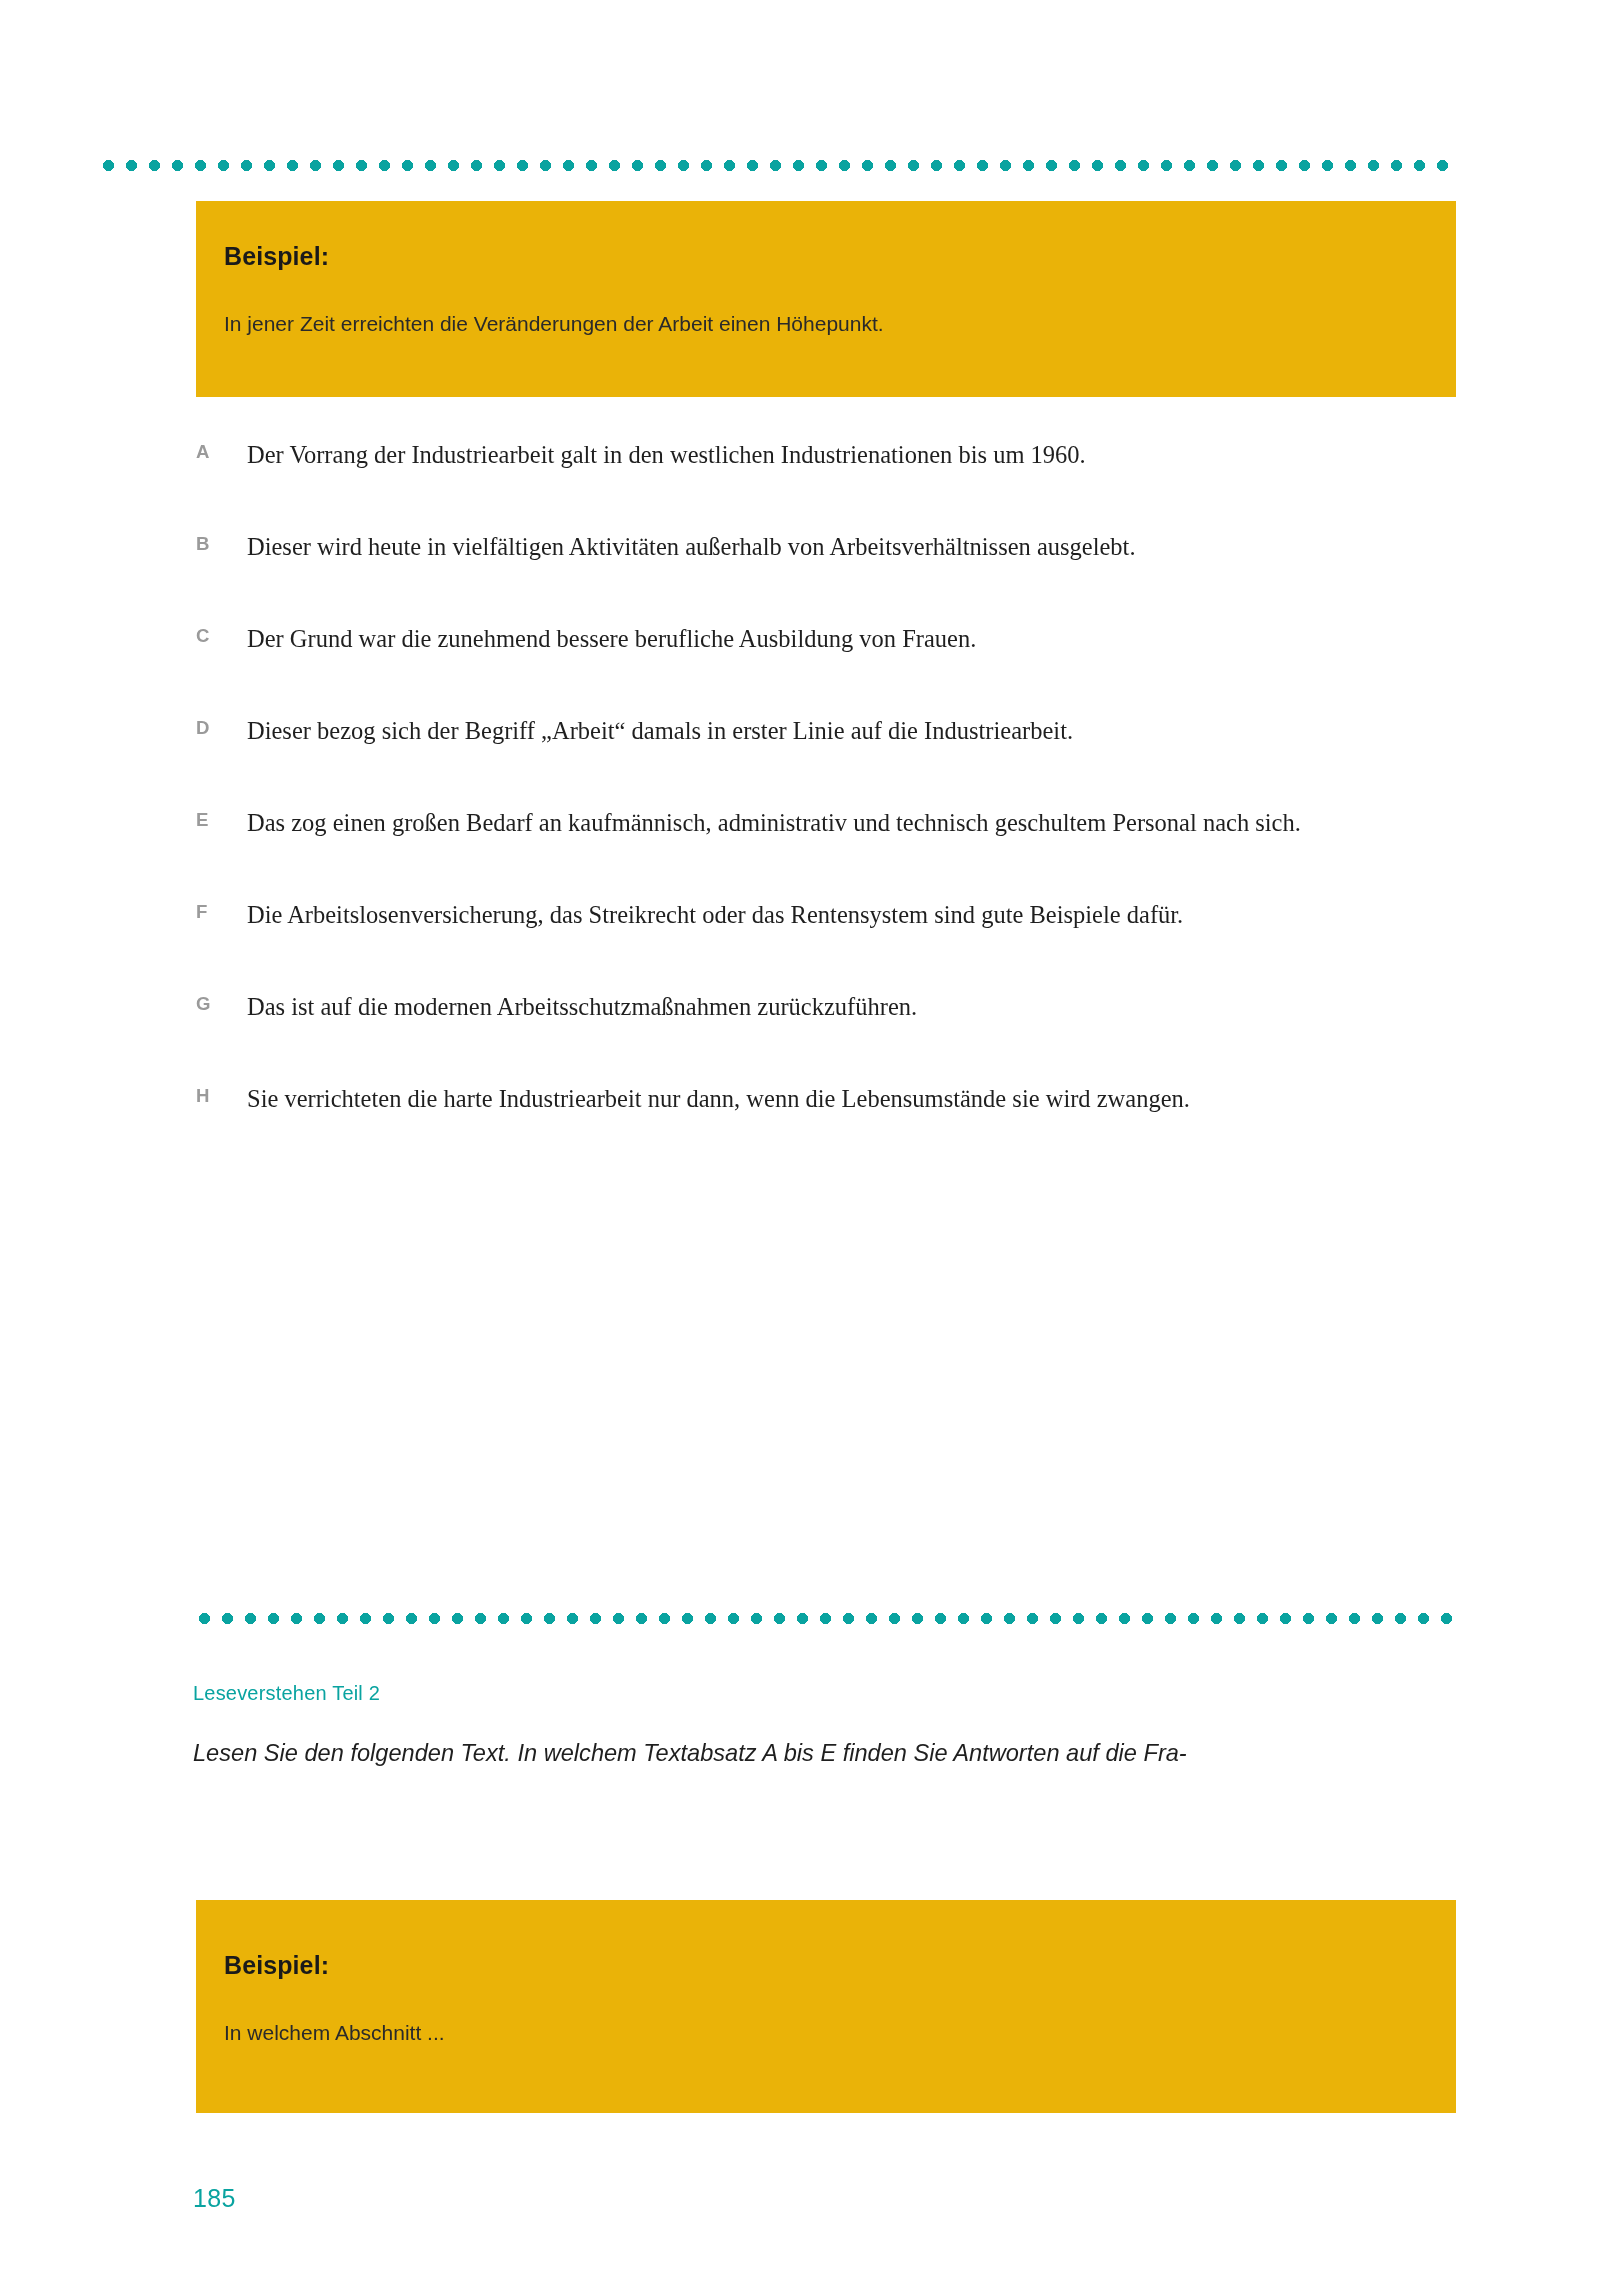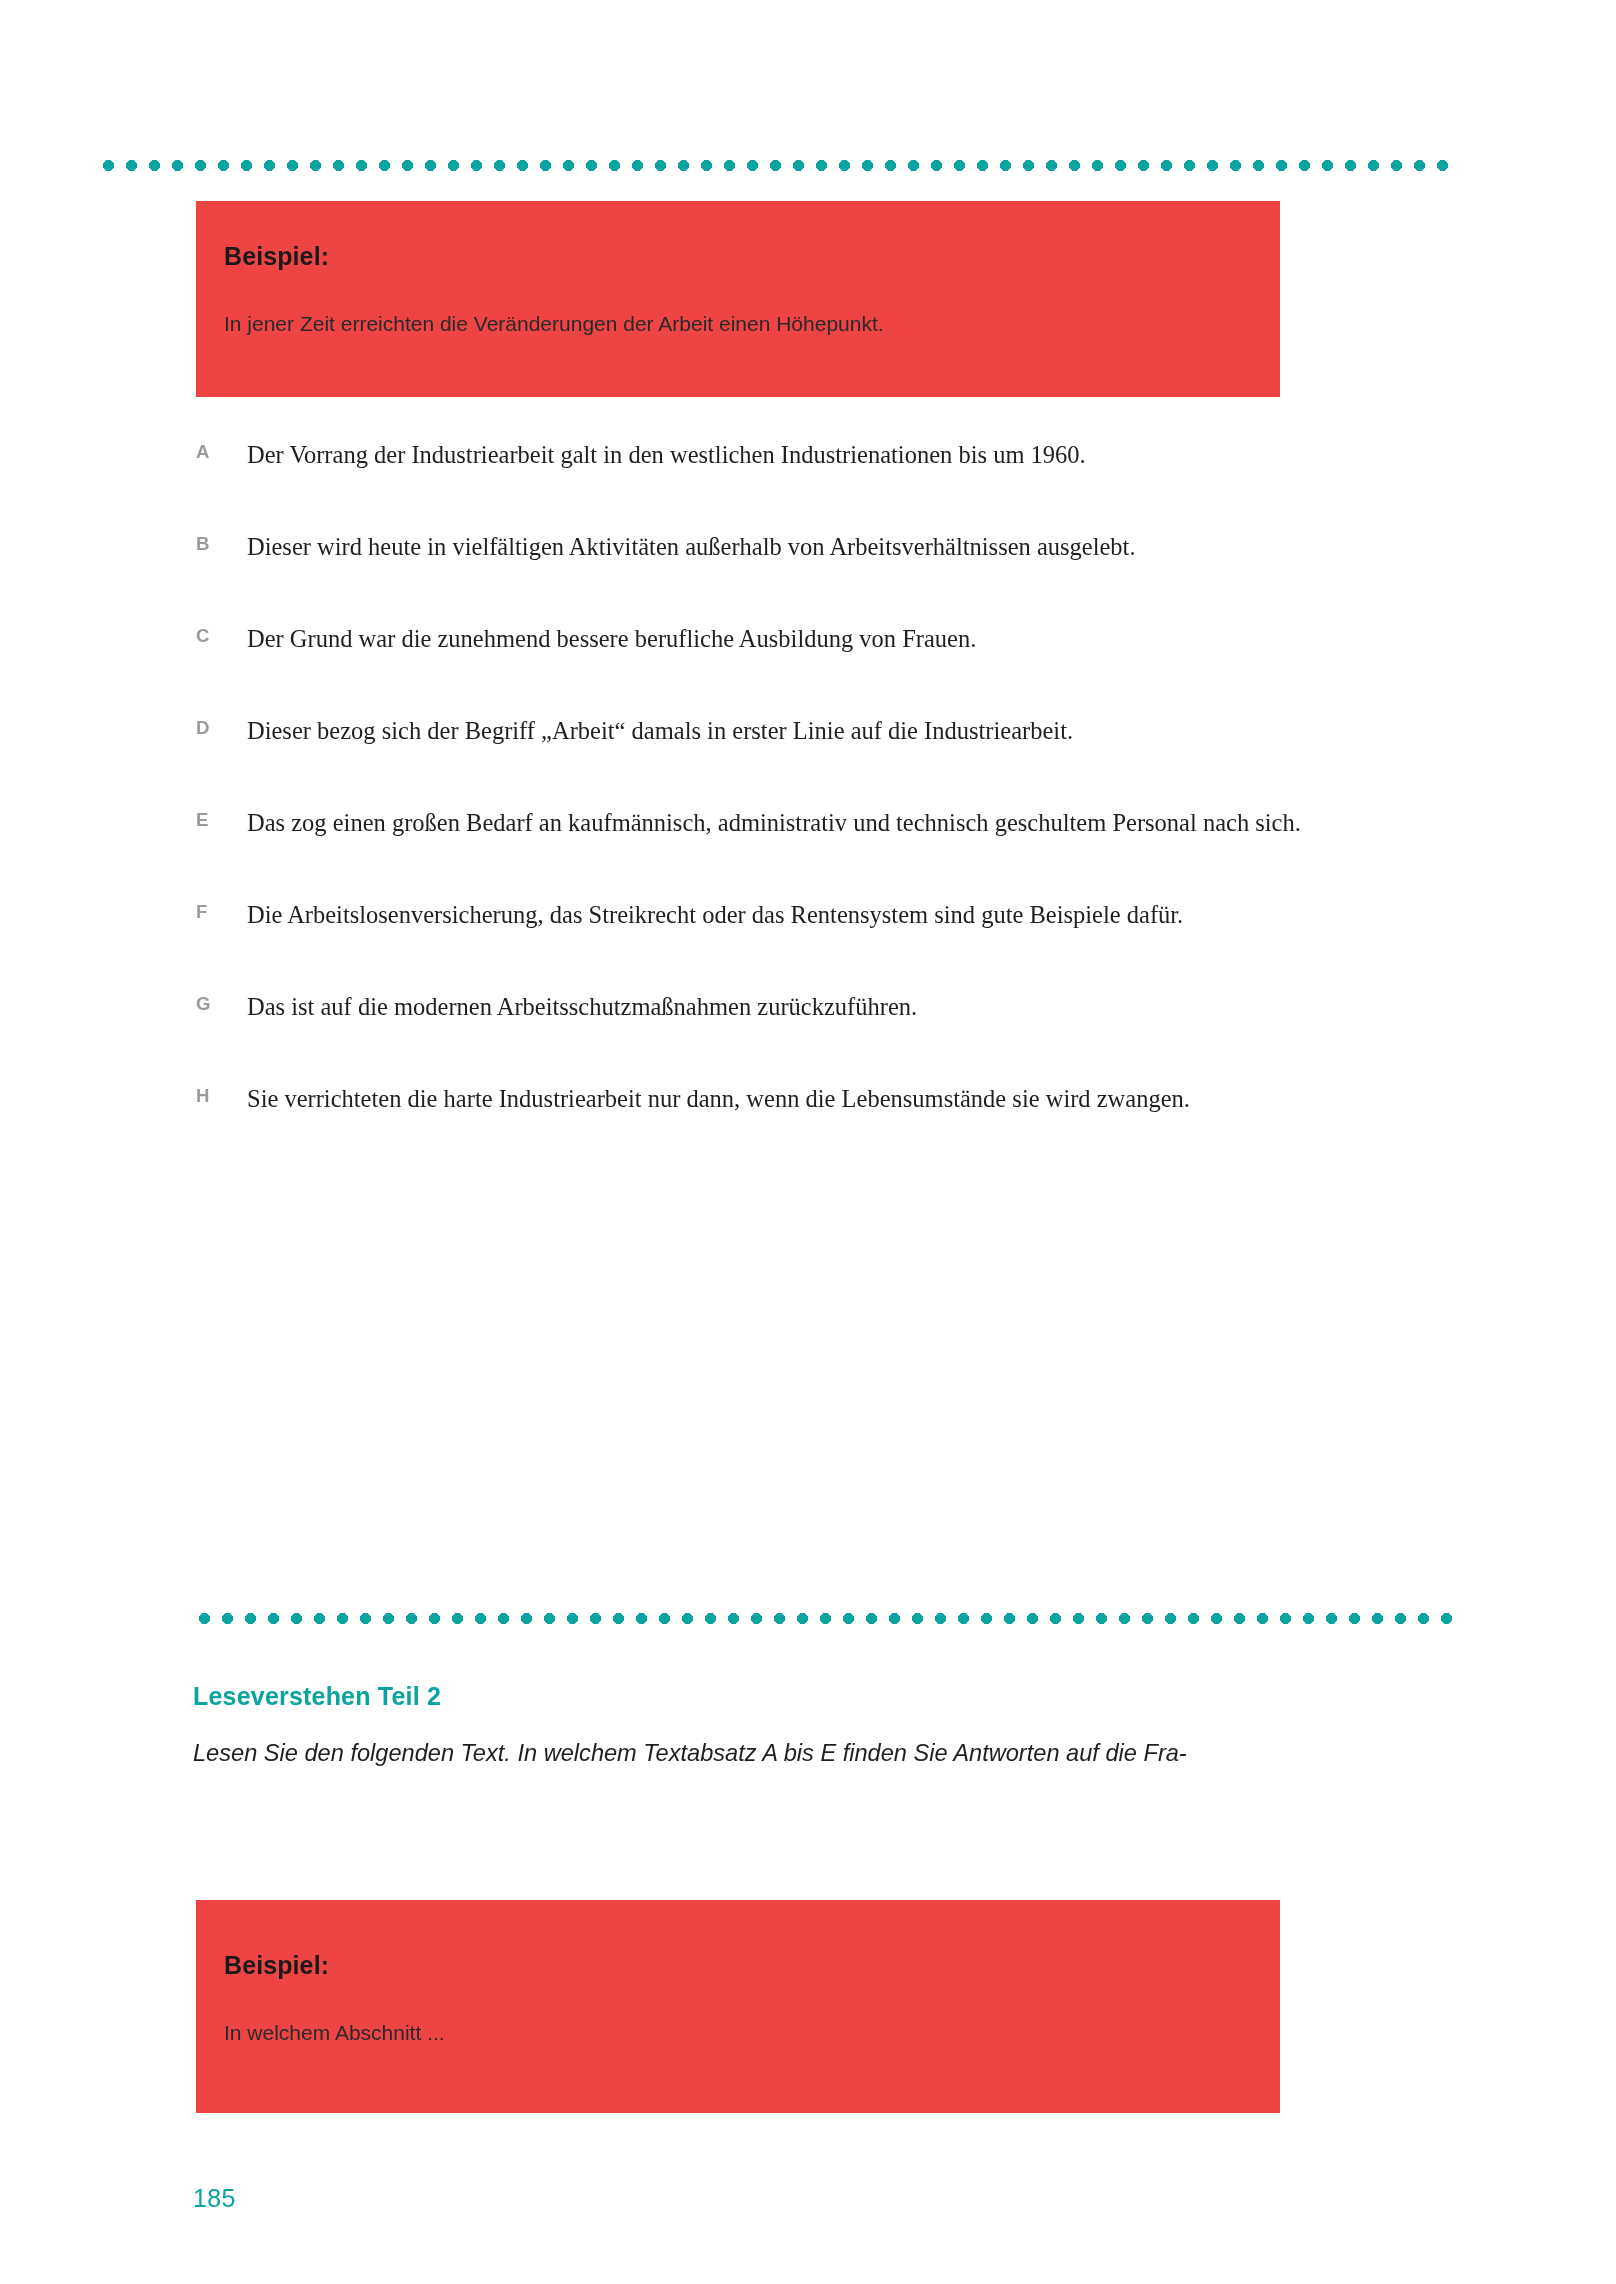--- a/index.html
+++ b/index.html
@@ -30,22 +30,22 @@
     background-repeat: repeat-x;
     background-position: left center;
   }
   #rule-top   { left: 97px; width: 1361px; top: 160px; }
   #rule-mid   { left: 193px; width: 1265px; top: 1613px; }
 
   
   .callout {
     position: absolute;
     left: 196px;
-    width: 1084px;
-    background: #ef4444;
+    width: 1260px;
+    background: #eab308;
     box-sizing: border-box;
     padding: 0;
   }
   #callout-1 { top: 201px;  height: 196px; }
   #callout-2 { top: 1900px; height: 213px; }
 
   .callout-title {
     position: absolute;
     left: 28px;
     font-size: 25px;
@@ -100,22 +100,22 @@
     color: #1f1f1f;
     max-width: 1207px;
     font-family: Liberation Serif, serif;
   }
 
   
   #section-heading {
     position: absolute;
     left: 193px;
     top: 1682px;
-    font-size: 25px;
-    font-weight: bold;
+    font-size: 20px;
+    font-weight: normal;
     color: #09A3A0;
     letter-spacing: 0.2px;
   }
   #section-instruction {
     position: absolute;
     left: 193px;
     top: 1733px;
     width: 1237px;
     font-size: 23.6px;
     font-style: italic;

